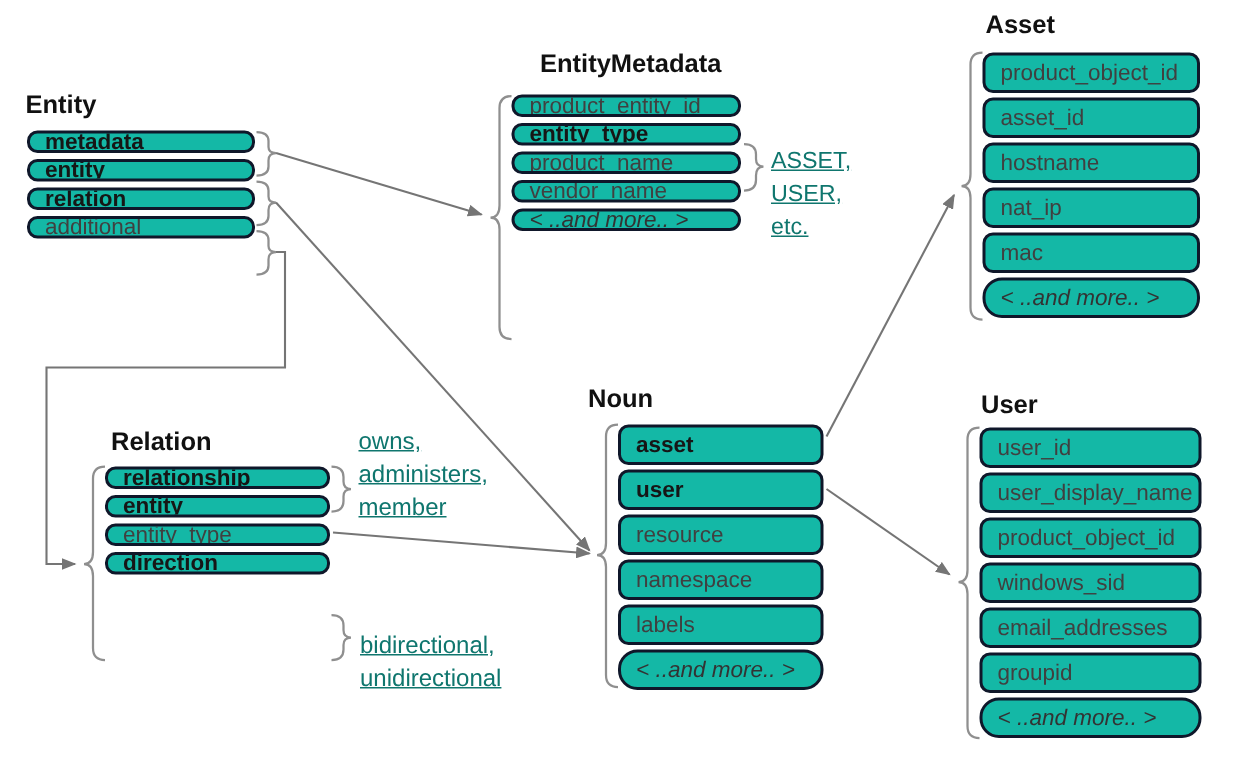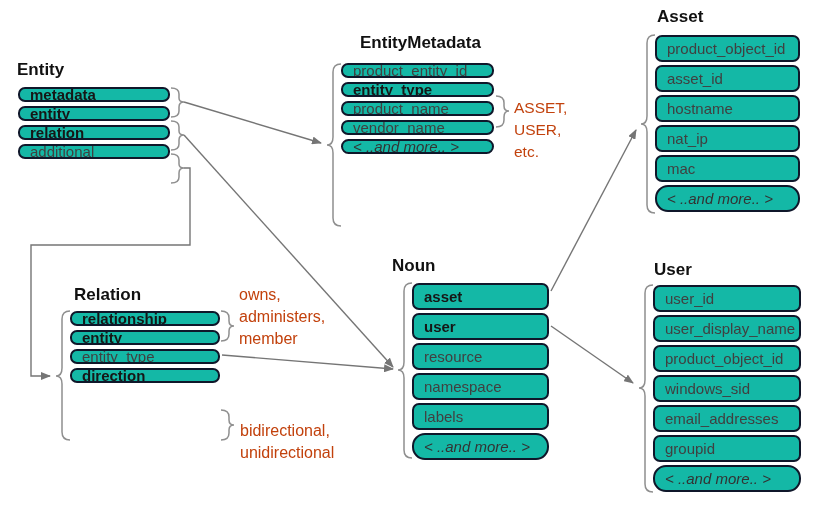--- a/index.html
+++ b/index.html
@@ -14,21 +14,21 @@
   .field{
     box-sizing:border-box;background:#14b8a6;border:2px solid #0f172a;border-radius:7px;
     display:flex;align-items:center;padding-left:10px;font-size:15px;color:#404040;
     white-space:nowrap;overflow:hidden;
   }
   .fields.p33 .field{height:15px;margin-bottom:4px;}
   .fields.p30 .field{height:27px;margin-bottom:3px;}
   .field.b{font-weight:700;color:#161616;}
   .field.more{font-style:italic;color:#333;border-radius:13px;}
   .anno{
-    position:absolute;font-size:16px;color:#c2410c;white-space:pre-line;line-height:22px;
+    position:absolute;font-size:16px;color:#0f766e;white-space:pre-line;line-height:22px;text-decoration:underline;
   }
   .anno.small{font-size:15.5px;line-height:22px;}
   svg.overlay{position:absolute;left:0;top:0;pointer-events:none;}
 </style>
 </head>
 <body>
 
 <div id="canvas">
 
   <div class="box-title" style="left:17px;top:60px;">Entity</div>

